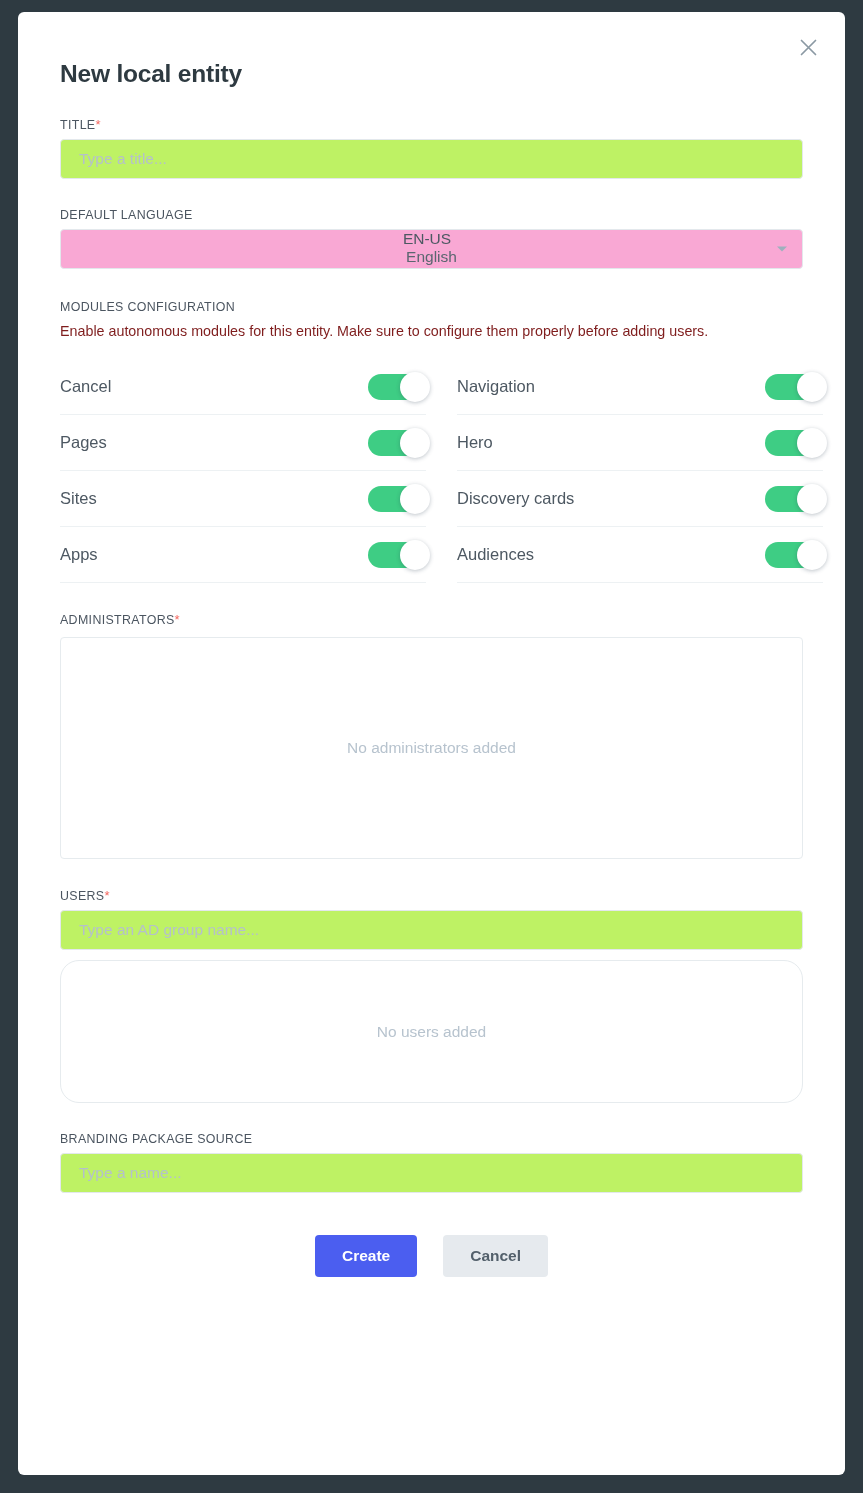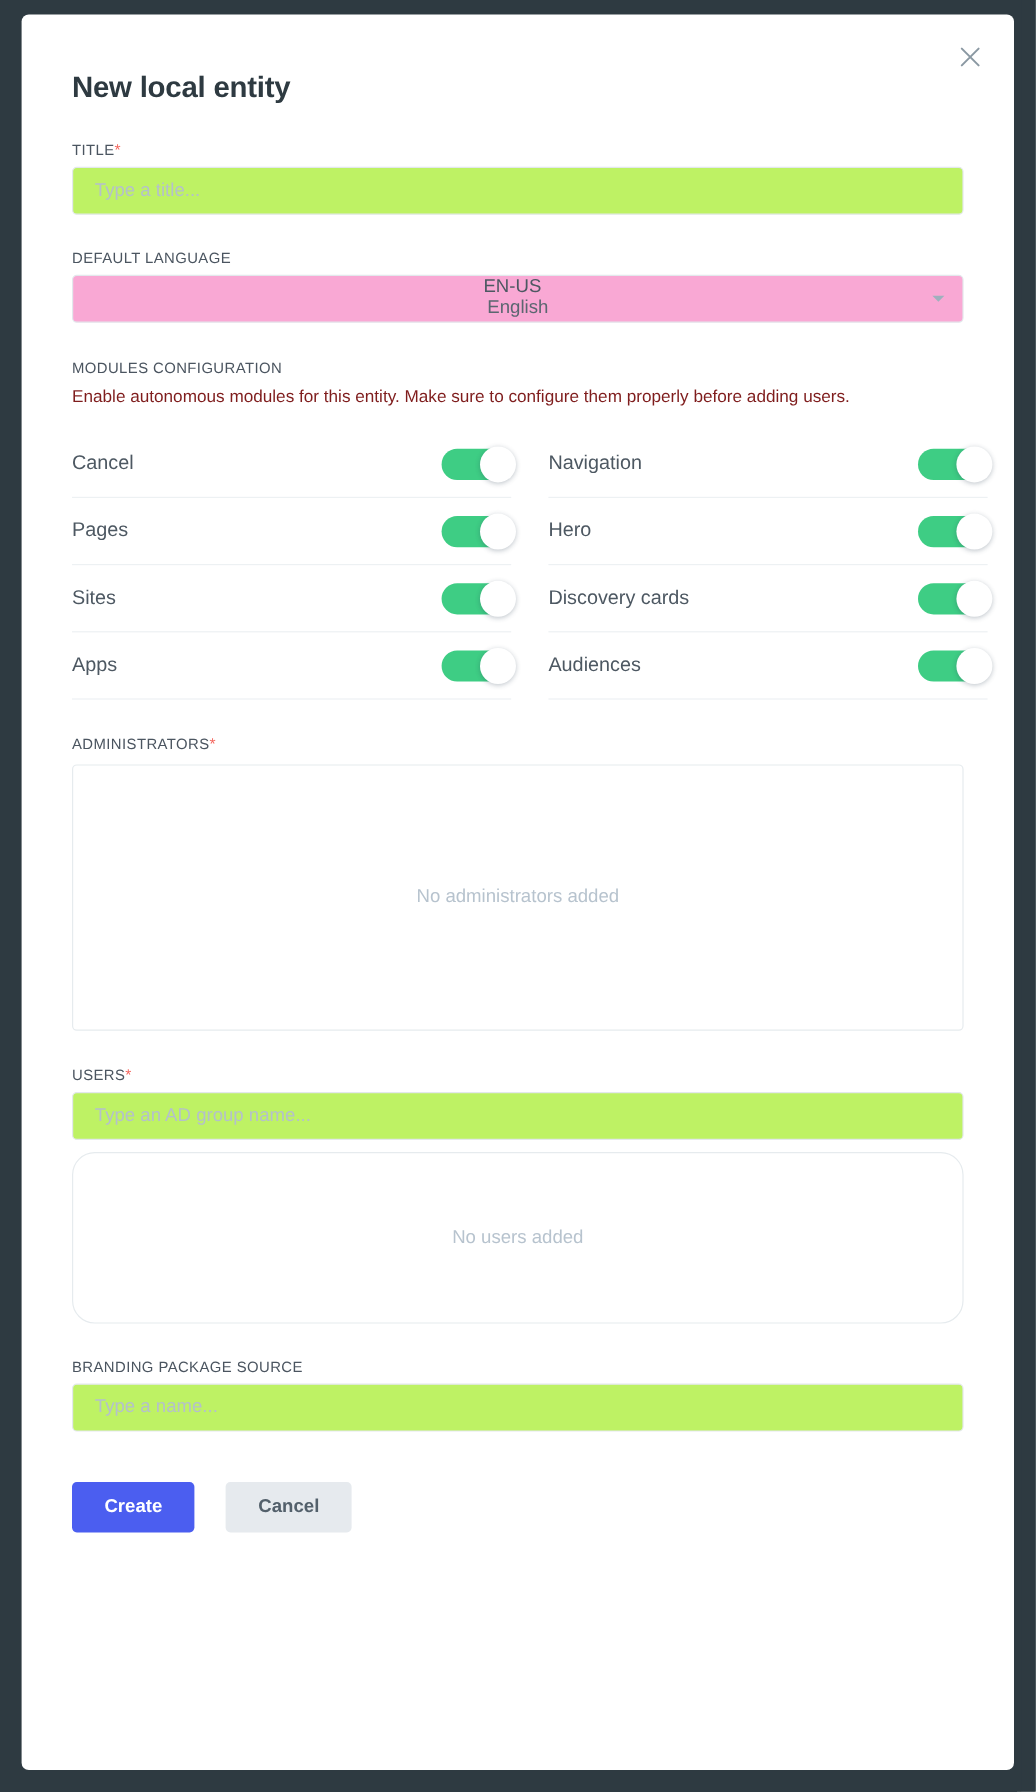--- a/index.html
+++ b/index.html
@@ -165,20 +165,21 @@
     justify-content: center;
   }
   .empty-box.users { height: 143px; border-radius: 19px; }
   .empty-text {
     font-size: 15.5px;
     color: #b7c3ce;
   }
 
   .actions {
     display: flex;
+    justify-content: center;
     gap: 26px;
     margin-top: 42px;
   }
   .btn {
     border: none;
     border-radius: 4px;
     font-family: "Liberation Sans", sans-serif;
     font-size: 15.5px;
     font-weight: bold;
     height: 42px;

